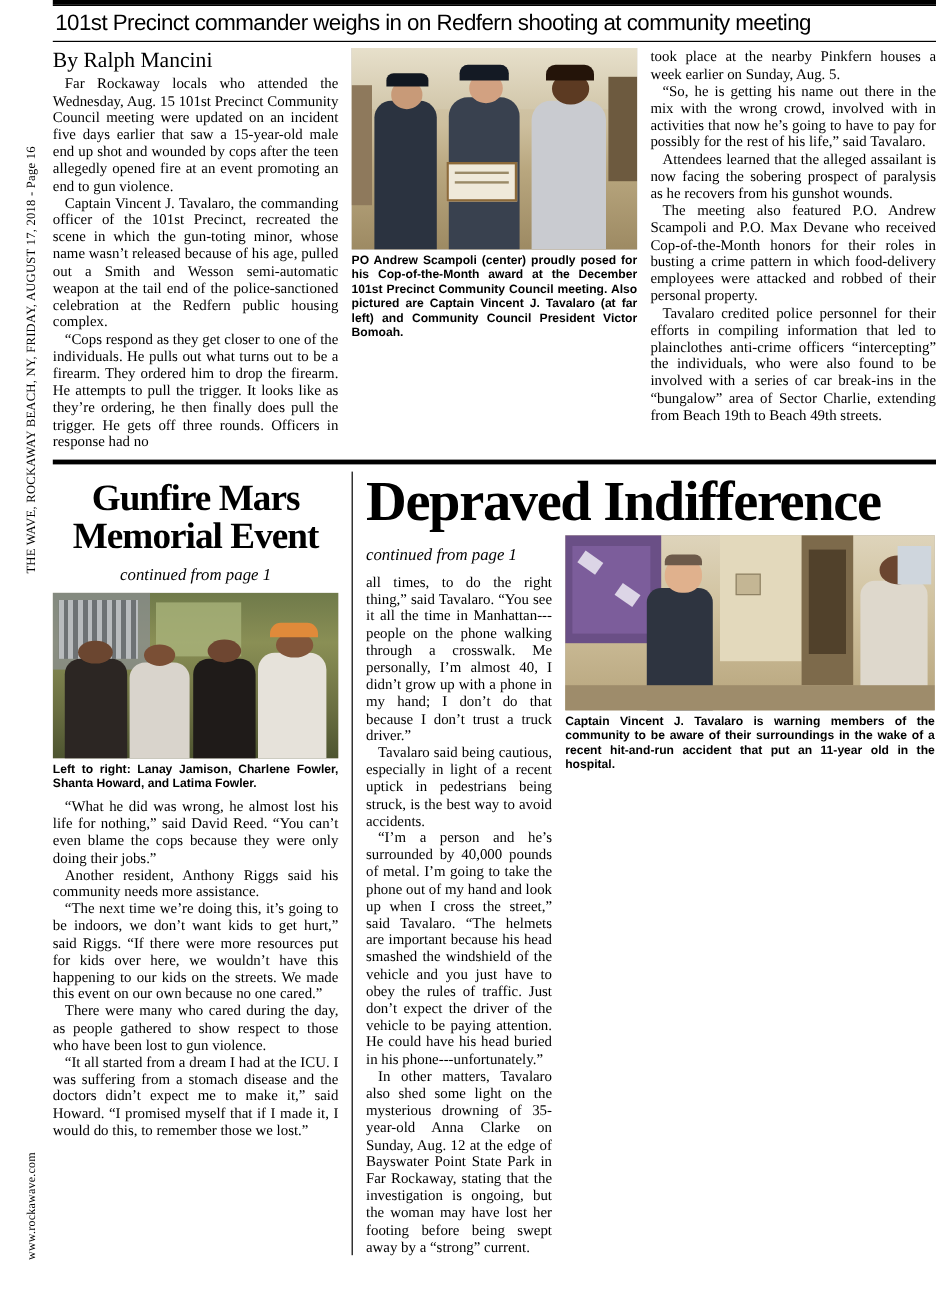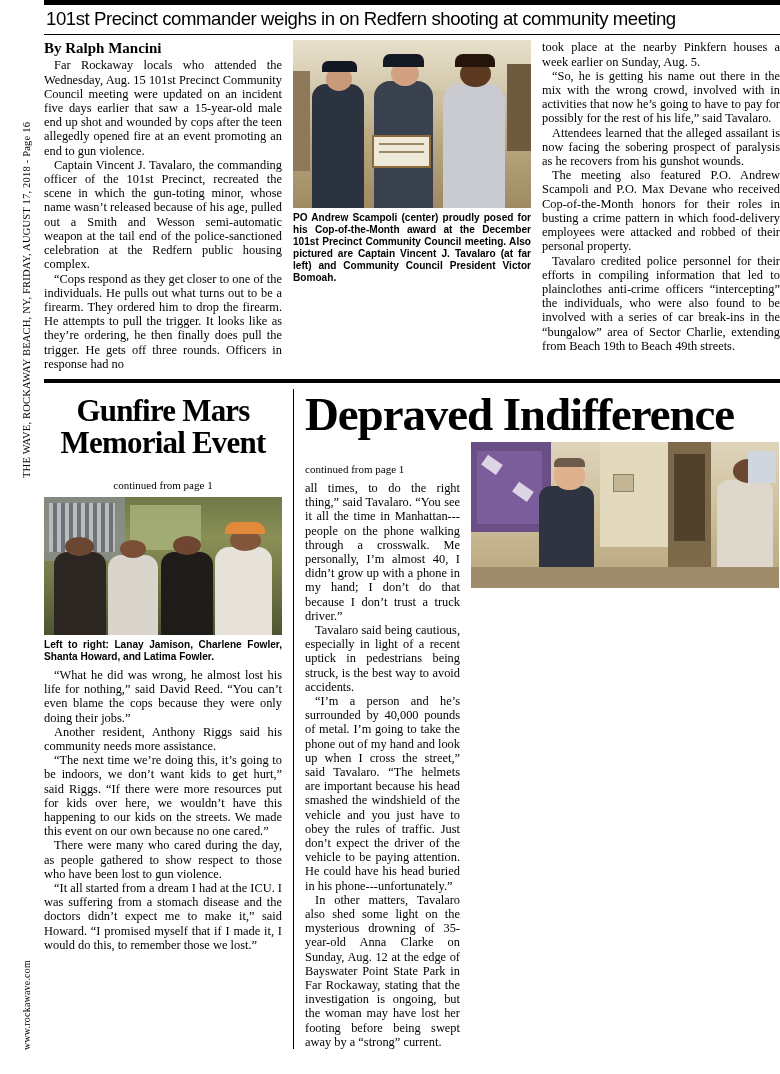--- a/index.html
+++ b/index.html
@@ -85,22 +85,22 @@
   
   .cols3 {
     display: flex;
     gap: 11px;
     margin-top: 5px;
   }
   .col { width: 238px; }
 
   .byline {
     font-family: "Liberation Serif", serif;
-    font-weight: bold;
-    font-size: 15px;
+    font-weight: normal;
+    font-size: 18px;
     margin-bottom: 1px;
   }
   p.body {
     font-family: "Liberation Serif", "DejaVu Serif", serif;
     font-size: 12.4px;
     line-height: 1.145;
     text-align: justify;
     text-indent: 10px;
     margin: 0;
     hyphens: auto;
@@ -160,22 +160,23 @@
     text-align: left;
     font-family: "Liberation Serif", serif;
     font-weight: bold;
     font-size: 47px;
     line-height: 1.0;
     letter-spacing: -1.1px;
     margin: 2px 0 4px 0;
   }
   .contfrom {
     font-family: "Liberation Serif", serif;
-    font-size: 11px;
-    margin: 21px 0 6px 0;
+    font-size: 14px;
+    margin: 10px 0 6px 0;
+    font-style: italic;
   }
   .contfrom.ctr { text-align: center; }
 
   .cols2 { display: flex; gap: 11px; }
   .colS { width: 155px; }
 
   
   .ph-inner { position:absolute; inset:0; }
   .band { position:absolute; }
 </style>
@@ -319,19 +320,20 @@
                 <div class="band" style="left:66%;top:8%;width:10%;height:60%;background:#51412b"></div>
 
                 <div class="band" style="left:80%;top:26%;width:18%;height:74%;background:#ded8cc;border-radius:12px 12px 0 0"></div>
                 <div class="band" style="left:85%;top:12%;width:10%;height:16%;background:#6b4630;border-radius:50%"></div>
                 <div class="band" style="left:90%;top:6%;width:9%;height:22%;background:#cfd6dd"></div>
 
                 <div class="band" style="left:0;top:86%;width:100%;height:14%;background:#9e8c6b"></div>
               </div>
               <div class="credit">Photo by Ralph Mancini</div>
             </div>
+            <div class="caption">Captain Vincent J. Tavalaro is warning members of the community to be aware of their surroundings in the wake of a recent hit-and-run accident that put an 11-year old in the hospital.</div>
           </div>
         </div>
 
       </div>
     </div>
   </div>
 </div>
 
 </body></html>

